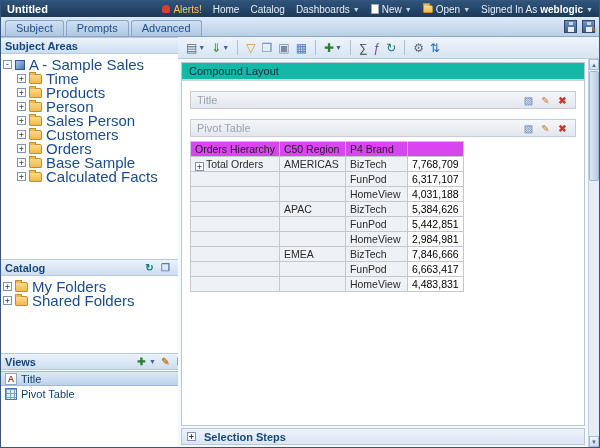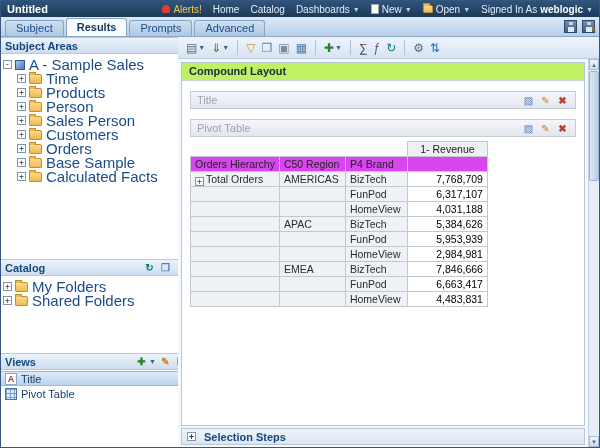--- a/index.html
+++ b/index.html
@@ -68,21 +68,21 @@
   .tb-sep { width:1px; height:15px; background:#aebfd6; margin:0 4px; }
 
   .main-body { position:absolute; top:22px; left:0; right:0; bottom:0; }
   .scroll-v { position:absolute; right:0; top:0; bottom:0; width:11px; background:#e6edf5; border-left:1px solid #c2cfdf; }
   .scroll-arrow { position:absolute; left:0; width:10px; height:11px; font-size:6px; text-align:center; line-height:11px; color:#4a6a92; background:linear-gradient(#f2f6fb,#cfdded); border:1px solid #a9bcd4; cursor:pointer; }
   .scroll-arrow.up { top:0; }
   .scroll-arrow.down { bottom:0; }
   .scroll-thumb { position:absolute; left:0; top:12px; width:10px; height:110px; background:linear-gradient(90deg,#dce7f3,#b9cde5); border:1px solid #9fb4cf; border-radius:2px; cursor:grab; }
 
   .compound { position:absolute; left:3px; top:3px; right:14px; bottom:21px; background:#fff; border:1px solid #b9c6d8; overflow:hidden; }
-  .compound-header { height:18px; line-height:17px; padding:0 7px; font-weight:bold; color:#1c2a3a; border-bottom:2px solid #c9d4e2; background:#bef264; }
+  .compound-header { height:18px; line-height:17px; padding:0 7px; font-weight:normal; color:#1c2a3a; border-bottom:2px solid #c9d4e2; background:#14b8a6; }
   .view-bar { margin:10px 8px 0 8px; height:18px; background:linear-gradient(#f5f6f9,#e2e6ed); border:1px solid #c6ccd8; display:flex; align-items:center; padding:0 6px; color:#9aa3b0; font-size:11px; }
   .vb-icons { margin-left:auto; display:flex; gap:4px; }
   .vb-icon { width:13px; height:13px; font-size:10px; line-height:13px; text-align:center; cursor:pointer; }
 
   .pivot-wrap { margin:4px 8px 0 8px; }
   table.pivot { border-collapse:collapse; font-size:10.5px; table-layout:fixed; }
   .pivot td { border:1px solid #c3c8cf; padding:0 4px; height:15px; overflow:hidden; white-space:nowrap; }
   .pivot td.ghost { border:none; background:transparent; }
   .pivot td.mhdr { background:#edf1f6; text-align:center; color:#222; }
   .pivot td.hdr { background:#d946ef; color:#222; }
@@ -127,21 +127,20 @@
     <span class="hdr-item">
         <span>Signed In As</span>
         <span class="username">weblogic</span>
         <span class="caret">▼</span>
       </span>
   </div>
 
   <div class="tabbar">
     <span style="display:flex;align-items:flex-end;">
         <span class="tab">Subject</span>
-        <span class="tab active">Results</span>
         <span class="tab">Prompts</span>
         <span class="tab">Advanced</span>
       </span>
     <span class="tab-icons">
       <span class="floppy"></span>
       <span class="floppy">
           <span class="pencil">✎</span>
         </span>
     </span>
   </div>
@@ -307,24 +306,20 @@
                 <span class="vb-icon" style="color: rgb(91, 125, 176);">▨</span>
                 <span class="vb-icon" style="color: rgb(199, 127, 42);">✎</span>
                 <span class="vb-icon" style="color: rgb(194, 59, 46); font-weight: bold;">✖</span>
               </span>
             </div>
           </div>
         <div class="pivot-wrap">
           <table class="pivot">
               <tbody>
                 <tr>
-                  <td colspan="3" class="ghost" style="width: 214px;"></td>
-                  <td class="mhdr" style="width: 80px;">1- Revenue</td>
-                </tr>
-                <tr>
                   <td class="hdr" style="width: 86px;">Orders Hierarchy</td>
                   <td class="hdr" style="width: 66px;">C50 Region</td>
                   <td class="hdr" style="width: 62px;">P4 Brand</td>
                   <td class="hdr"></td>
                 </tr>
                 <tr>
                   <td class="rowhdr"><span class="expander">+</span>Total Orders</td>
                   <td class="rowhdr">AMERICAS</td>
                   <td class="rowhdr">BizTech</td>
                   <td class="measure">7,768,709</td>
@@ -344,21 +339,21 @@
                 <tr>
                   <td class="rowhdr"></td>
                   <td class="rowhdr">APAC</td>
                   <td class="rowhdr">BizTech</td>
                   <td class="measure">5,384,626</td>
                 </tr>
                 <tr>
                   <td class="rowhdr"></td>
                   <td class="rowhdr"></td>
                   <td class="rowhdr">FunPod</td>
-                  <td class="measure">5,953,939</td>
+                  <td class="measure">5,442,851</td>
                 </tr>
                 <tr>
                   <td class="rowhdr"></td>
                   <td class="rowhdr"></td>
                   <td class="rowhdr">HomeView</td>
                   <td class="measure">2,984,981</td>
                 </tr>
                 <tr>
                   <td class="rowhdr"></td>
                   <td class="rowhdr">EMEA</td>

